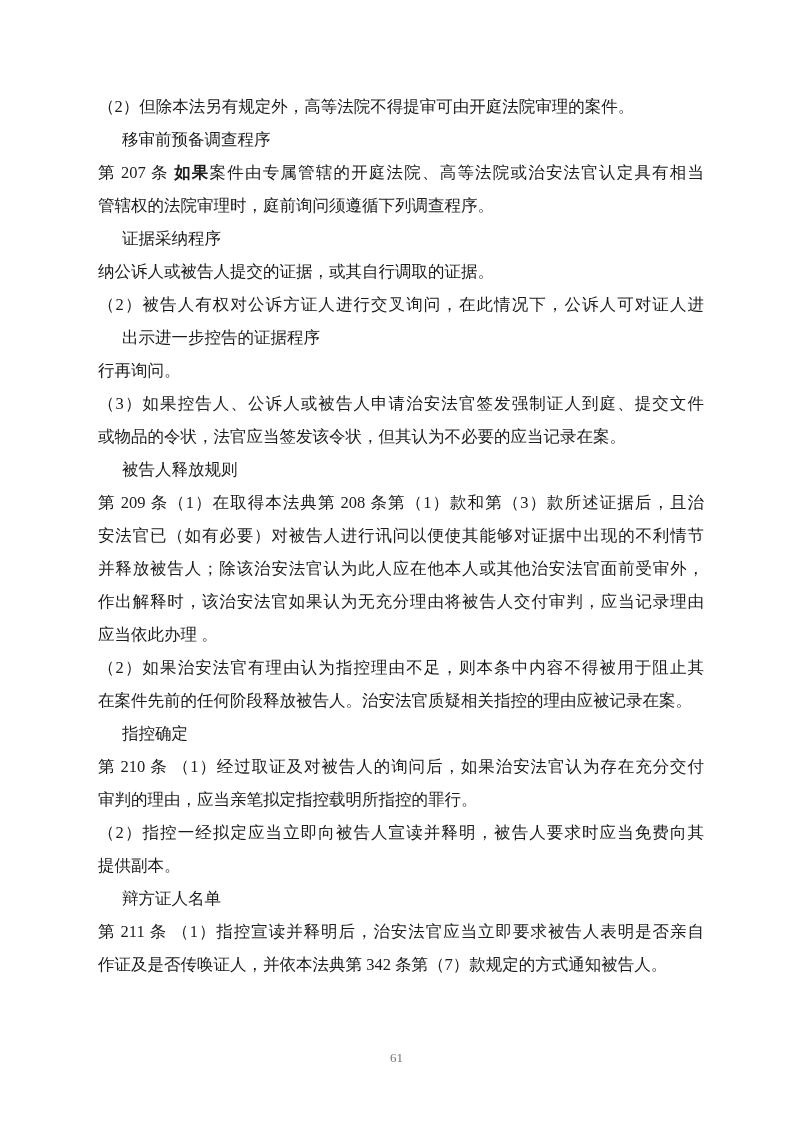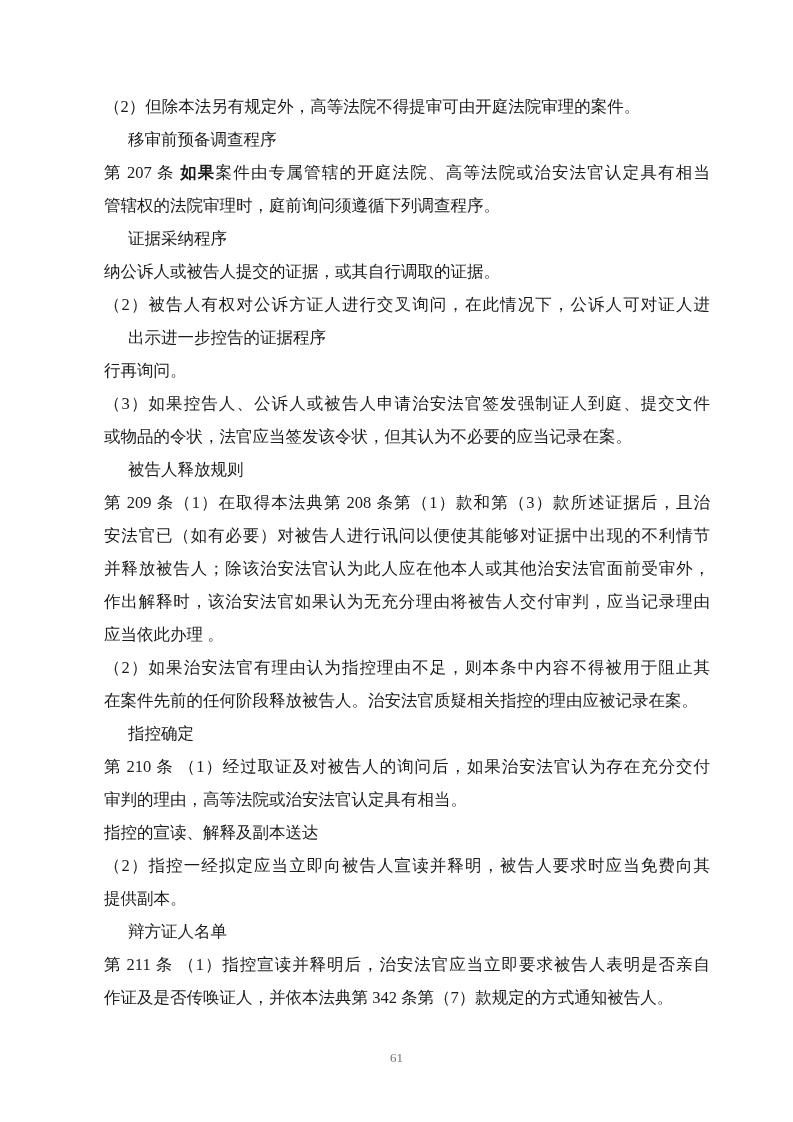--- a/index.html
+++ b/index.html
@@ -11,21 +11,21 @@
     position: relative;
     width: 793px;
     height: 1122px;
     background: #ffffff;
     font-family: "Liberation Serif", "DejaVu Serif", serif;
     color: #1b1b1b;
     overflow: hidden;
   }
   .content {
     position: absolute;
-    left: 104px;
+    left: 98px;
     top: 90px;
     width: 606px;
   }
   .line {
     height: 33px;
     line-height: 33px;
     font-size: 16.5px;
     white-space: normal;
     overflow: hidden;
   }
@@ -71,22 +71,21 @@
       <div class="line heading">被告人释放规则</div>
       <div class="line fill">第 209 条（1）在取得本法典第 208 条第（1）款和第（3）款所述证据后，且治</div>
       <div class="line fill">安法官已（如有必要）对被告人进行讯问以便使其能够对证据中出现的不利情节</div>
       <div class="line fill">并释放被告人；除该治安法官认为此人应在他本人或其他治安法官面前受审外，</div>
       <div class="line fill">作出解释时，该治安法官如果认为无充分理由将被告人交付审判，应当记录理由</div>
       <div class="line">应当依此办理 。</div>
       <div class="line fill">（2）如果治安法官有理由认为指控理由不足，则本条中内容不得被用于阻止其</div>
       <div class="line">在案件先前的任何阶段释放被告人。治安法官质疑相关指控的理由应被记录在案。</div>
       <div class="line heading">指控确定</div>
       <div class="line fill">第 210 条 （1）经过取证及对被告人的询问后，如果治安法官认为存在充分交付</div>
-      <div class="line">审判的理由，高等法院或治安法官认定具有相当。</div>
-      <div class="line">指控的宣读、解释及副本送达</div>
+      <div class="line">审判的理由，应当亲笔拟定指控载明所指控的罪行。</div>
       <div class="line fill">（2）指控一经拟定应当立即向被告人宣读并释明，被告人要求时应当免费向其</div>
       <div class="line">提供副本。</div>
       <div class="line heading">辩方证人名单</div>
       <div class="line fill">第 211 条 （1）指控宣读并释明后，治安法官应当立即要求被告人表明是否亲自</div>
       <div class="line">作证及是否传唤证人，并依本法典第 342 条第（7）款规定的方式通知被告人。</div>
     </div>
   <div class="page-num">61</div>
 </div>
 
 </body></html>

